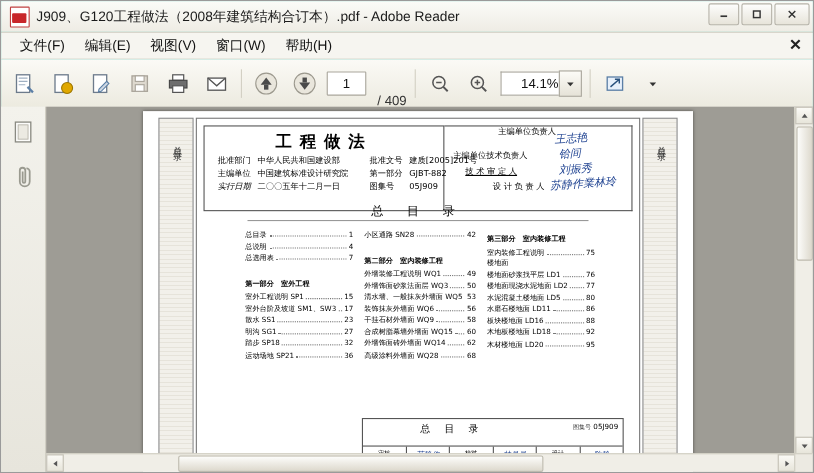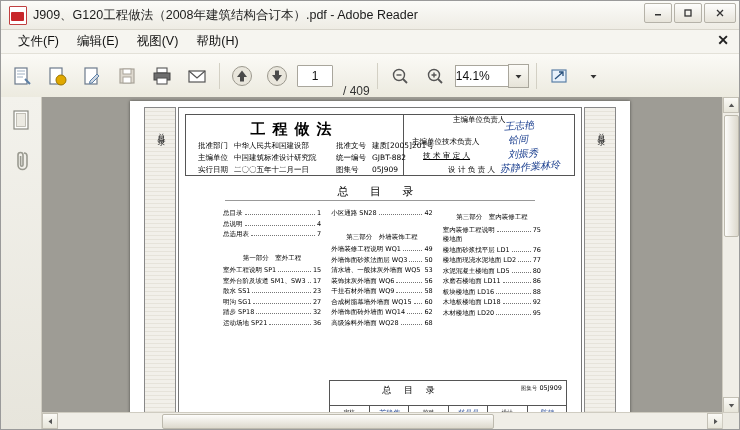--- a/index.html
+++ b/index.html
@@ -23,57 +23,57 @@
   .menubar .x-close{position:absolute;right:10px;top:3px;font-size:14px;color:#222;font-weight:bold;line-height:14px;}
 
   
   .toolbar{height:44px;background:linear-gradient(#fbfaf6,#eceadf);border-bottom:1px solid #cdcabf;display:flex;align-items:center;padding:0 6px;position:relative;}
   .tb-group{display:flex;align-items:center;gap:5px;}
   .tb-sep{width:1px;height:26px;background:#d3d0c4;margin:0 7px;}
   .tbtn{width:28px;height:28px;display:flex;align-items:center;justify-content:center;border:1px solid transparent;border-radius:3px;}
   .tbtn svg{display:block;}
   .page-box{width:34px;height:20px;border:1px solid #a9a69c;background:#fff;font-size:12px;text-align:center;line-height:20px;color:#111;border-radius:1px;}
   .page-total{font-size:12px;color:#333;margin-left:5px;margin-top:29px;}
-  .zoom-box{width:52px;height:20px;border:1px solid #a9a69c;border-right:none;background:#fff;font-size:12px;text-align:left;line-height:20px;color:#111;}
+  .zoom-box{width:52px;height:20px;border:1px solid #a9a69c;border-right:none;background:#fff;font-size:12px;text-align:right;line-height:20px;color:#111;}
   .zoom-drop{width:19px;height:22px;border:1px solid #a9a69c;background:linear-gradient(#fcfbf7,#e6e3d8);display:flex;align-items:center;justify-content:center;}
   .tb-right{position:absolute;right:8px;top:0;height:44px;display:flex;align-items:center;gap:22px;}
   .tb-right span{font-size:13.5px;color:#15519e;}
   .tb-right span.ann{color:#c0392b;}
 
   
   .bodyarea{position:absolute;left:0;top:96px;right:0;bottom:0;background:#e9e7e0;display:flex;}
   .navpane{width:40px;background:linear-gradient(#f3f2ec,#e7e5dc);border-right:1px solid #cfccc1;padding-top:10px;display:flex;flex-direction:column;align-items:center;gap:14px;}
   .navbtn{width:26px;height:26px;display:flex;align-items:center;justify-content:center;}
   .docarea{position:relative;flex:1;background:#9e9c95;overflow:hidden;}
 
   
   .page{position:absolute;left:88px;top:4px;width:500px;height:330px;background:#fff;box-shadow:0 0 3px rgba(0,0,0,.5);}
   .page-inner{position:absolute;left:14px;top:6px;right:14px;bottom:6px;}
   .edge{position:absolute;top:0;bottom:0;width:30px;background:repeating-linear-gradient(#f2f0ea,#f2f0ea 3px,#e6e3da 3px,#e6e3da 4px);border:1px solid #888;}
   .edge.left{left:0;}
   .edge.right{right:0;}
   .edge span{position:absolute;left:50%;top:18px;transform:translateX(-50%);writing-mode:vertical-rl;font-size:8px;color:#333;letter-spacing:3px;font-family:"DejaVu Sans",sans-serif;}
   .frame{position:absolute;left:34px;right:34px;top:0;bottom:0;border:1px solid #777;}
 
-  .hdr{position:absolute;left:6px;right:6px;top:6px;height:62px;display:flex;}
+  .hdr{position:absolute;left:6px;right:6px;top:6px;height:78px;display:flex;}
   .hdr-left{flex:1;border:1px solid #555;position:relative;}
   .hdr-right{width:170px;border:1px solid #555;border-left:none;position:relative;}
   .doc-title{position:absolute;left:0;right:0;top:5px;text-align:center;font-size:15px;font-weight:bold;letter-spacing:7px;color:#000;font-family:"DejaVu Sans",sans-serif;}
   .kv{position:absolute;font-size:7.5px;color:#000;font-family:"DejaVu Sans",sans-serif;white-space:nowrap;}
   .sig{position:absolute;font-size:10px;color:#1b3f8f;font-family:"DejaVu Serif",serif;font-style:italic;transform:rotate(-4deg);}
 
   .toc-title{position:absolute;left:0;right:0;top:76px;text-align:center;font-size:11px;letter-spacing:9px;color:#000;font-family:"DejaVu Sans",sans-serif;}
   .toc-rule{position:absolute;left:46px;right:46px;top:92px;height:1px;background:#999;}
   .cols{position:absolute;left:44px;right:40px;top:100px;bottom:46px;display:flex;gap:10px;}
   .col{flex:1;}
   .toc-line{font-size:6.5px;color:#000;line-height:9.5px;display:flex;align-items:baseline;font-family:"DejaVu Sans",sans-serif;white-space:nowrap;}
   .toc-line .lbl{flex:0 0 auto;}
   .toc-line .dots{flex:1 1 auto;border-bottom:1px dotted #777;margin:0 2px 2px 2px;height:6px;}
   .toc-line .pg{flex:0 0 auto;}
-  .toc-line.head{font-weight:normal;margin-top:5px;margin-bottom:2px;justify-content:center;}
+  .toc-line.head{font-weight:bold;margin-top:5px;margin-bottom:2px;}
   .toc-line.blank{height:9px;}
 
   .footbox{position:absolute;left:150px;right:14px;bottom:4px;height:38px;border:1px solid #555;}
   .foot-title{position:absolute;left:0;right:74px;top:3px;text-align:center;font-size:9px;letter-spacing:5px;font-family:"DejaVu Sans",sans-serif;}
   .foot-code{position:absolute;right:4px;top:3px;font-size:6.5px;font-family:"DejaVu Sans",sans-serif;}
   .foot-code .small{font-size:5.5px;color:#333;}
   .foot-row{position:absolute;left:0;right:0;bottom:0;height:13px;border-top:1px solid #555;display:flex;}
   .foot-cell{flex:1;border-right:1px solid #555;font-size:5.5px;display:flex;align-items:center;justify-content:center;font-family:"DejaVu Sans",sans-serif;}
   .foot-cell:last-child{border-right:none;}
   .foot-cell .blue{color:#1b3f8f;font-family:"DejaVu Serif",serif;font-style:italic;font-size:7px;}
@@ -116,20 +116,21 @@
             <path d="M2,2 L8,8 M8,2 L2,8" stroke="#333" stroke-width="1.3"></path>
           </svg>
       </div>
     </div>
   </div>
 
   <div class="menubar">
     <div class="menu-item">文件(F)</div>
     <div class="menu-item">编辑(E)</div>
     <div class="menu-item">视图(V)</div>
+    <div class="menu-item">窗口(W)</div>
     <div class="menu-item">帮助(H)</div>
     <div class="x-close">✕</div>
   </div>
 
   <div class="toolbar">
     <div class="tb-group">
       <div class="tbtn">
         <svg width="22" height="22" viewBox="0 0 22 22">
             <rect x="4" y="3" width="12" height="16" fill="#fff" stroke="#6d7b8c" stroke-width="1.2"></rect>
             <path d="M6,6 h8 M6,9 h8 M6,12 h6" stroke="#9fb0c2" stroke-width="1"></path>
@@ -267,23 +268,23 @@
 
             <div class="hdr">
               <div class="hdr-left">
                 <div class="doc-title">工程做法</div>
                 <div class="kv" style="left:12px;top:26px;">批准部门</div>
                 <div class="kv" style="left:48px;top:26px;">中华人民共和国建设部</div>
                 <div class="kv" style="left:150px;top:26px;">批准文号</div>
                 <div class="kv" style="left:186px;top:26px;">建质[2005]201号</div>
                 <div class="kv" style="left:12px;top:38px;">主编单位</div>
                 <div class="kv" style="left:48px;top:38px;">中国建筑标准设计研究院</div>
-                <div class="kv" style="left:150px;top:38px;">统一编号</div>
+                <div class="kv" style="left:150px;top:38px;">第一部分</div>
                 <div class="kv" style="left:186px;top:38px;">GJBT-882</div>
-                <div class="kv" style="left:12px;top:50px;">实行日期</div>
+                <div class="kv" style="left:12px;top:50px;font-style:italic;">实行日期</div>
                 <div class="kv" style="left:48px;top:50px;">二〇〇五年十二月一日</div>
                 <div class="kv" style="left:150px;top:50px;">图集号</div>
                 <div class="kv" style="left:186px;top:50px;">05J909</div>
               </div>
               <div class="hdr-right">
                 <div class="kv" style="left:8px;top:0;margin-left:41px;">主编单位负责人</div>
                 <div class="sig" style="left:100px;top:4px;">王志艳</div>
                 <div class="kv" style="left:8px;top:22px;text-align:right;">主编单位技术负责人</div>
                 <div class="sig" style="left:104px;top:18px;">铪间</div>
                 <div class="kv" style="left:19px;top:36px;text-decoration:underline;">技 术 审 定 人</div>
@@ -350,21 +351,21 @@
               </div>
 
               <div class="col">
                 <div class="toc-line">
                     <span class="lbl">小区通路 SN28</span>
                     <span class="dots"></span>
                     <span class="pg">42</span>
                   </div>
                 <div class="toc-line blank"></div>
                 <div class="toc-line head">
-                    <span class="lbl">第三部分　外墙装饰工程</span>
+                    <span class="lbl">第二部分　室内装修工程</span>
                   </div>
                 <div class="toc-line">
                     <span class="lbl">外墙装修工程说明 WQ1</span>
                     <span class="dots"></span>
                     <span class="pg">49</span>
                   </div>
                 <div class="toc-line">
                     <span class="lbl">外墙饰面砂浆法面层 WQ3</span>
                     <span class="dots"></span>
                     <span class="pg">50</span>

